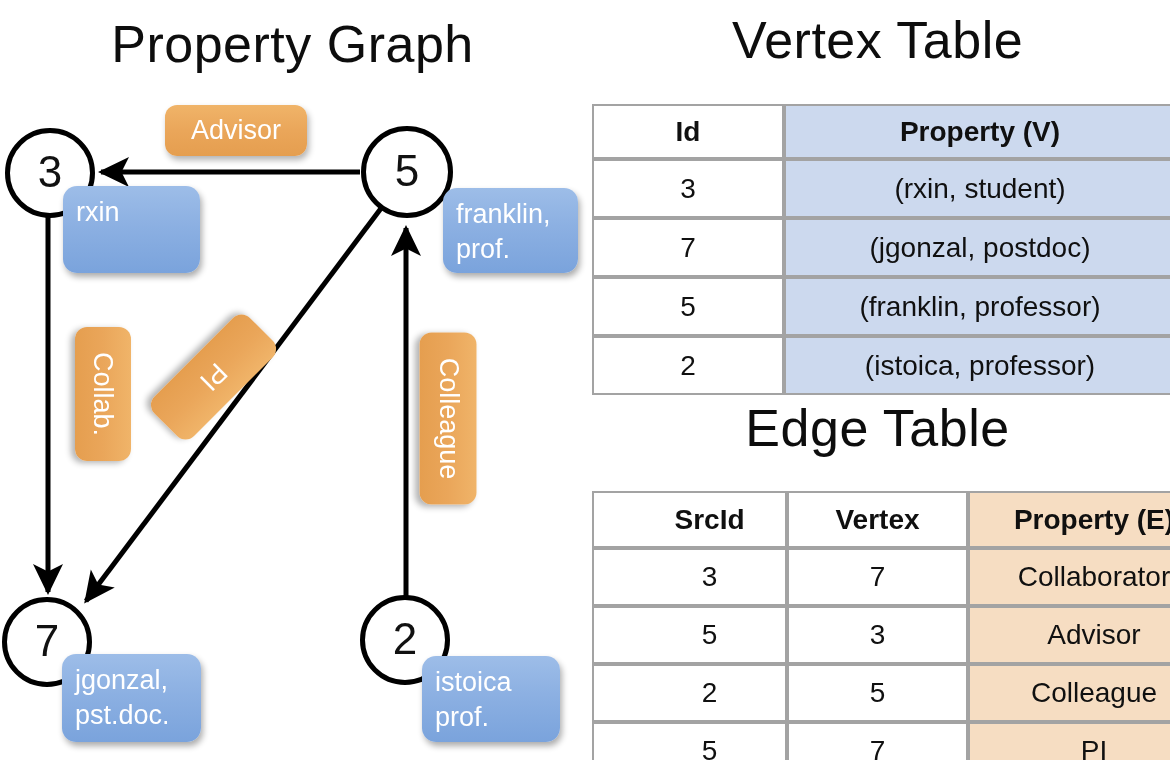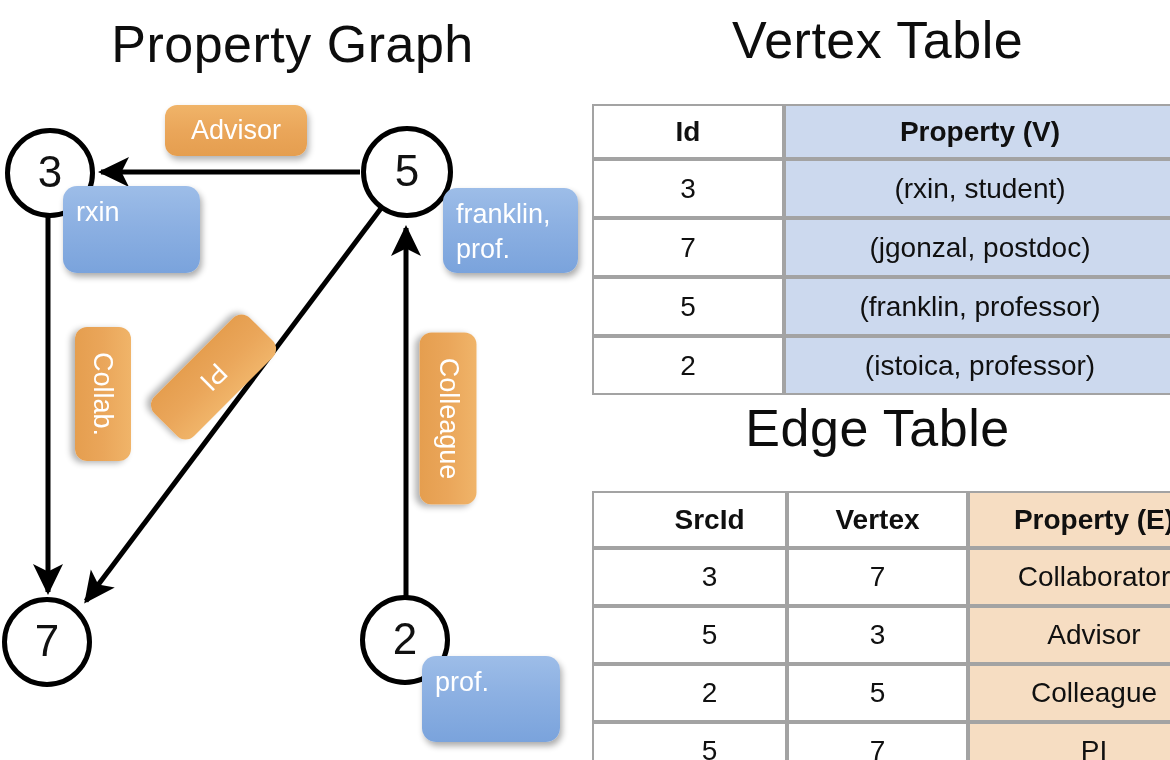--- a/index.html
+++ b/index.html
@@ -200,22 +200,27 @@
 
   <div class="prop-box" style="left:63px; top:186px; width:137px; height:87px;">
     <span class="line">rxin</span>
   </div>
 
   <div class="prop-box" style="left:423px; top:188px; width:135px; height:85px;margin-left:20px;">
     <span class="line">franklin,</span>
     <span class="line">prof.</span>
   </div>
 
+  <div class="prop-box" style="left:62px; top:654px; width:139px; height:88px;">
+    <span class="line">jgonzal,</span>
+    <span class="line">pst.doc.</span>
+  </div>
 
   <div class="prop-box" style="left:422px; top:656px; width:138px; height:86px;">
+    <span class="line">istoica</span>
     <span class="line">prof.</span>
   </div>
 
   <div class="edge-label" id="label-advisor">Advisor</div>
 
   <div class="edge-label" id="label-collab">Collab.</div>
 
   <div class="edge-label" id="label-pi">PI</div>
 
   <div class="edge-label" id="label-colleague">Colleague</div>

